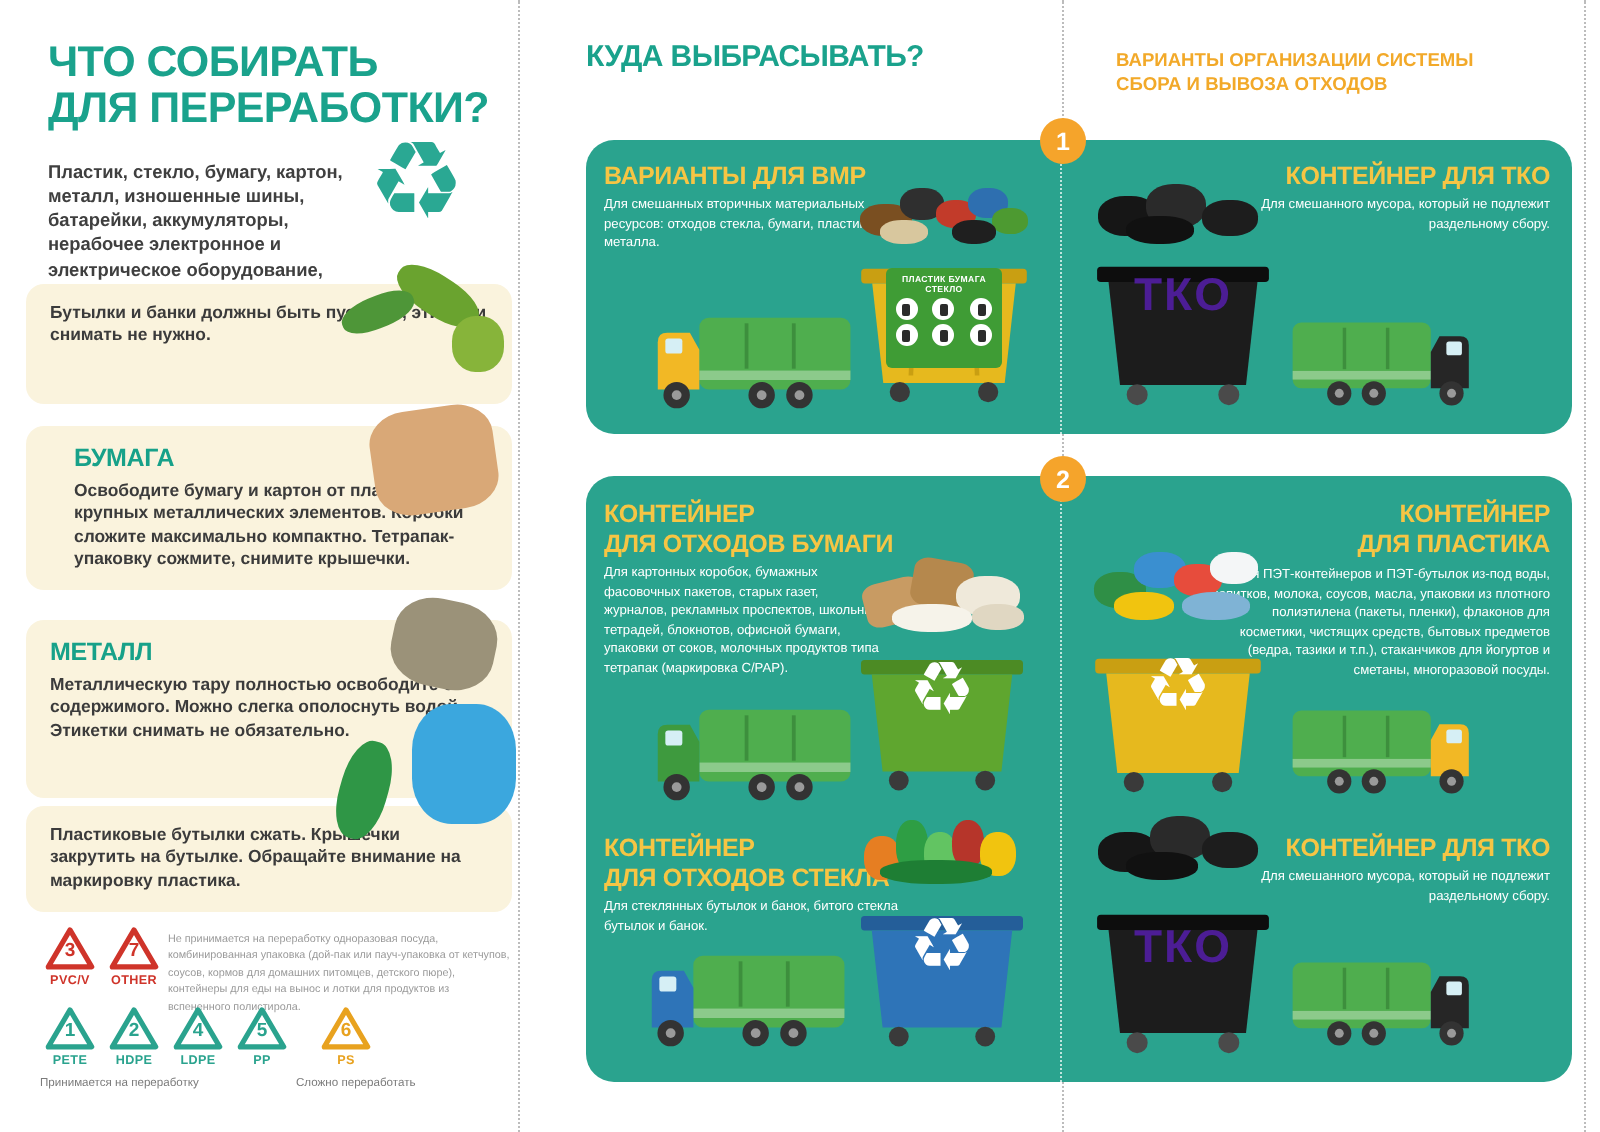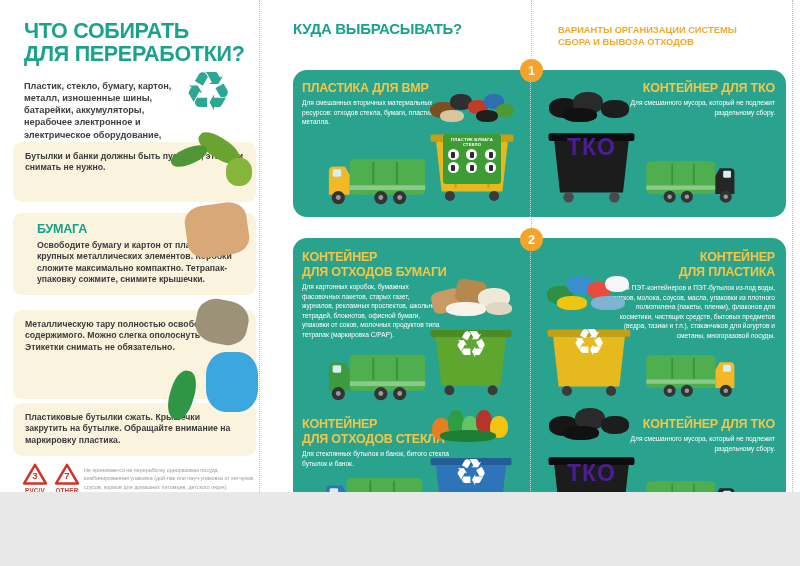--- a/index.html
+++ b/index.html
@@ -1,17 +1,17 @@
 <!DOCTYPE html>
 <html><head>
 <meta charset="utf-8">
 <title>Recycling infographic</title>
 <style>
   html,body{margin:0;padding:0;background:#e8e8e8;}
-  .canvas{position:relative;width:800px;height:492px;background:#ffffff;overflow:hidden;
+  .canvas{position:relative;width:800px;height:566px;background:#ffffff;overflow:hidden;
           font-family:"Liberation Sans",sans-serif;margin:0 auto;}
   .abs{position:absolute;}
   .preline{white-space:pre-line;}
 
   
   .vline{position:absolute;top:0;bottom:0;width:0;border-left:1px dotted #bcbcbc;z-index:0;}
   .vline-white{position:absolute;top:0;bottom:0;left:237px;width:0;border-left:1px dotted rgba(255,255,255,.7);z-index:2;}
 
   
   .page-title{left:24px;top:20px;color:#1AA28C;font-weight:bold;font-size:21.5px;line-height:1.08;letter-spacing:-.3px;}
@@ -88,20 +88,21 @@
     <i class="blob" style="left:226px;top:158px;width:26px;height:28px;background:#87b43a;"></i>
     <i class="blob" style="left:170px;top:148px;width:38px;height:16px;background:#4e9638;transform:rotate(-22deg);"></i>
 
     <div class="card" style="top:213px;height:82px;padding-left:24px;">
       <h3>БУМАГА</h3>
       <p>Освободите бумагу и картон от пластиковых и крупных металлических элементов. Коробки сложите максимально компактно. Тетрапак-упаковку сожмите, снимите крышечки.</p>
     </div>
     <i class="blob" style="left:186px;top:204px;width:62px;height:52px;background:#D9A877;border-radius:30%;transform:rotate(-8deg);"></i>
 
     <div class="card" style="top:310px;height:89px;">
+      <h3>МЕТАЛЛ</h3>
       <p>Металлическую тару полностью освободите от содержимого. Можно слегка ополоснуть водой. Этикетки снимать не обязательно.</p>
     </div>
     <i class="blob" style="left:196px;top:300px;width:52px;height:44px;background:#9b9279;border-radius:40%;transform:rotate(12deg);"></i>
 
     <div class="card" style="top:403px;height:53px;">
       <p>Пластиковые бутылки сжать. Крышечки закрутить на бутылке. Обращайте внимание на маркировку пластика.</p>
     </div>
     <i class="blob" style="left:206px;top:352px;width:52px;height:60px;background:#3BA7DE;border-radius:38%;"></i>
     <i class="blob" style="left:170px;top:370px;width:24px;height:50px;background:#2f9646;transform:rotate(16deg);"></i>
 
@@ -166,21 +167,21 @@
   </div>
 
   <div>
     <div class="abs where-title">КУДА ВЫБРАСЫВАТЬ?</div>
     <div class="abs subtitle preline">ВАРИАНТЫ ОРГАНИЗАЦИИ СИСТЕМЫ
 СБОРА И ВЫВОЗА ОТХОДОВ</div>
 
     <div class="teal-block" style="top:70px;height:147px;">
       <div class="vline-white"></div>
 
-      <div class="block-h" style="left:9px;top:11px;width:220px;">ПЛАСТИКА ДЛЯ ВМР</div>
+      <div class="block-h" style="left:9px;top:11px;width:220px;">ВАРИАНТЫ ДЛЯ ВМР</div>
       <div class="block-p" style="left:9px;top:28px;width:138px;">Для смешанных вторичных материальных ресурсов: отходов стекла, бумаги, пластика, металла.</div>
 
       <div class="truck" style="left:33px;top:86px;">
         <svg viewBox="0 0 110 54">
             <rect x="25" y="3" width="80" height="38" rx="5" fill="#4FAE4E"></rect>
             <rect x="25" y="31" width="80" height="5" fill="#ffffff" opacity=".35"></rect>
             <line x1="50" y1="6" x2="50" y2="30" stroke="#3d8f3d" stroke-width="2"></line>
             <line x1="75" y1="6" x2="75" y2="30" stroke="#3d8f3d" stroke-width="2"></line>
             <path d="M3 16 Q3 11 8 11 L20 11 L25 20 L25 41 L3 41 Z" fill="#F2B825"></path>
             <rect x="7" y="14" width="9" height="8" rx="1.5" fill="#D6EFF5"></rect>

